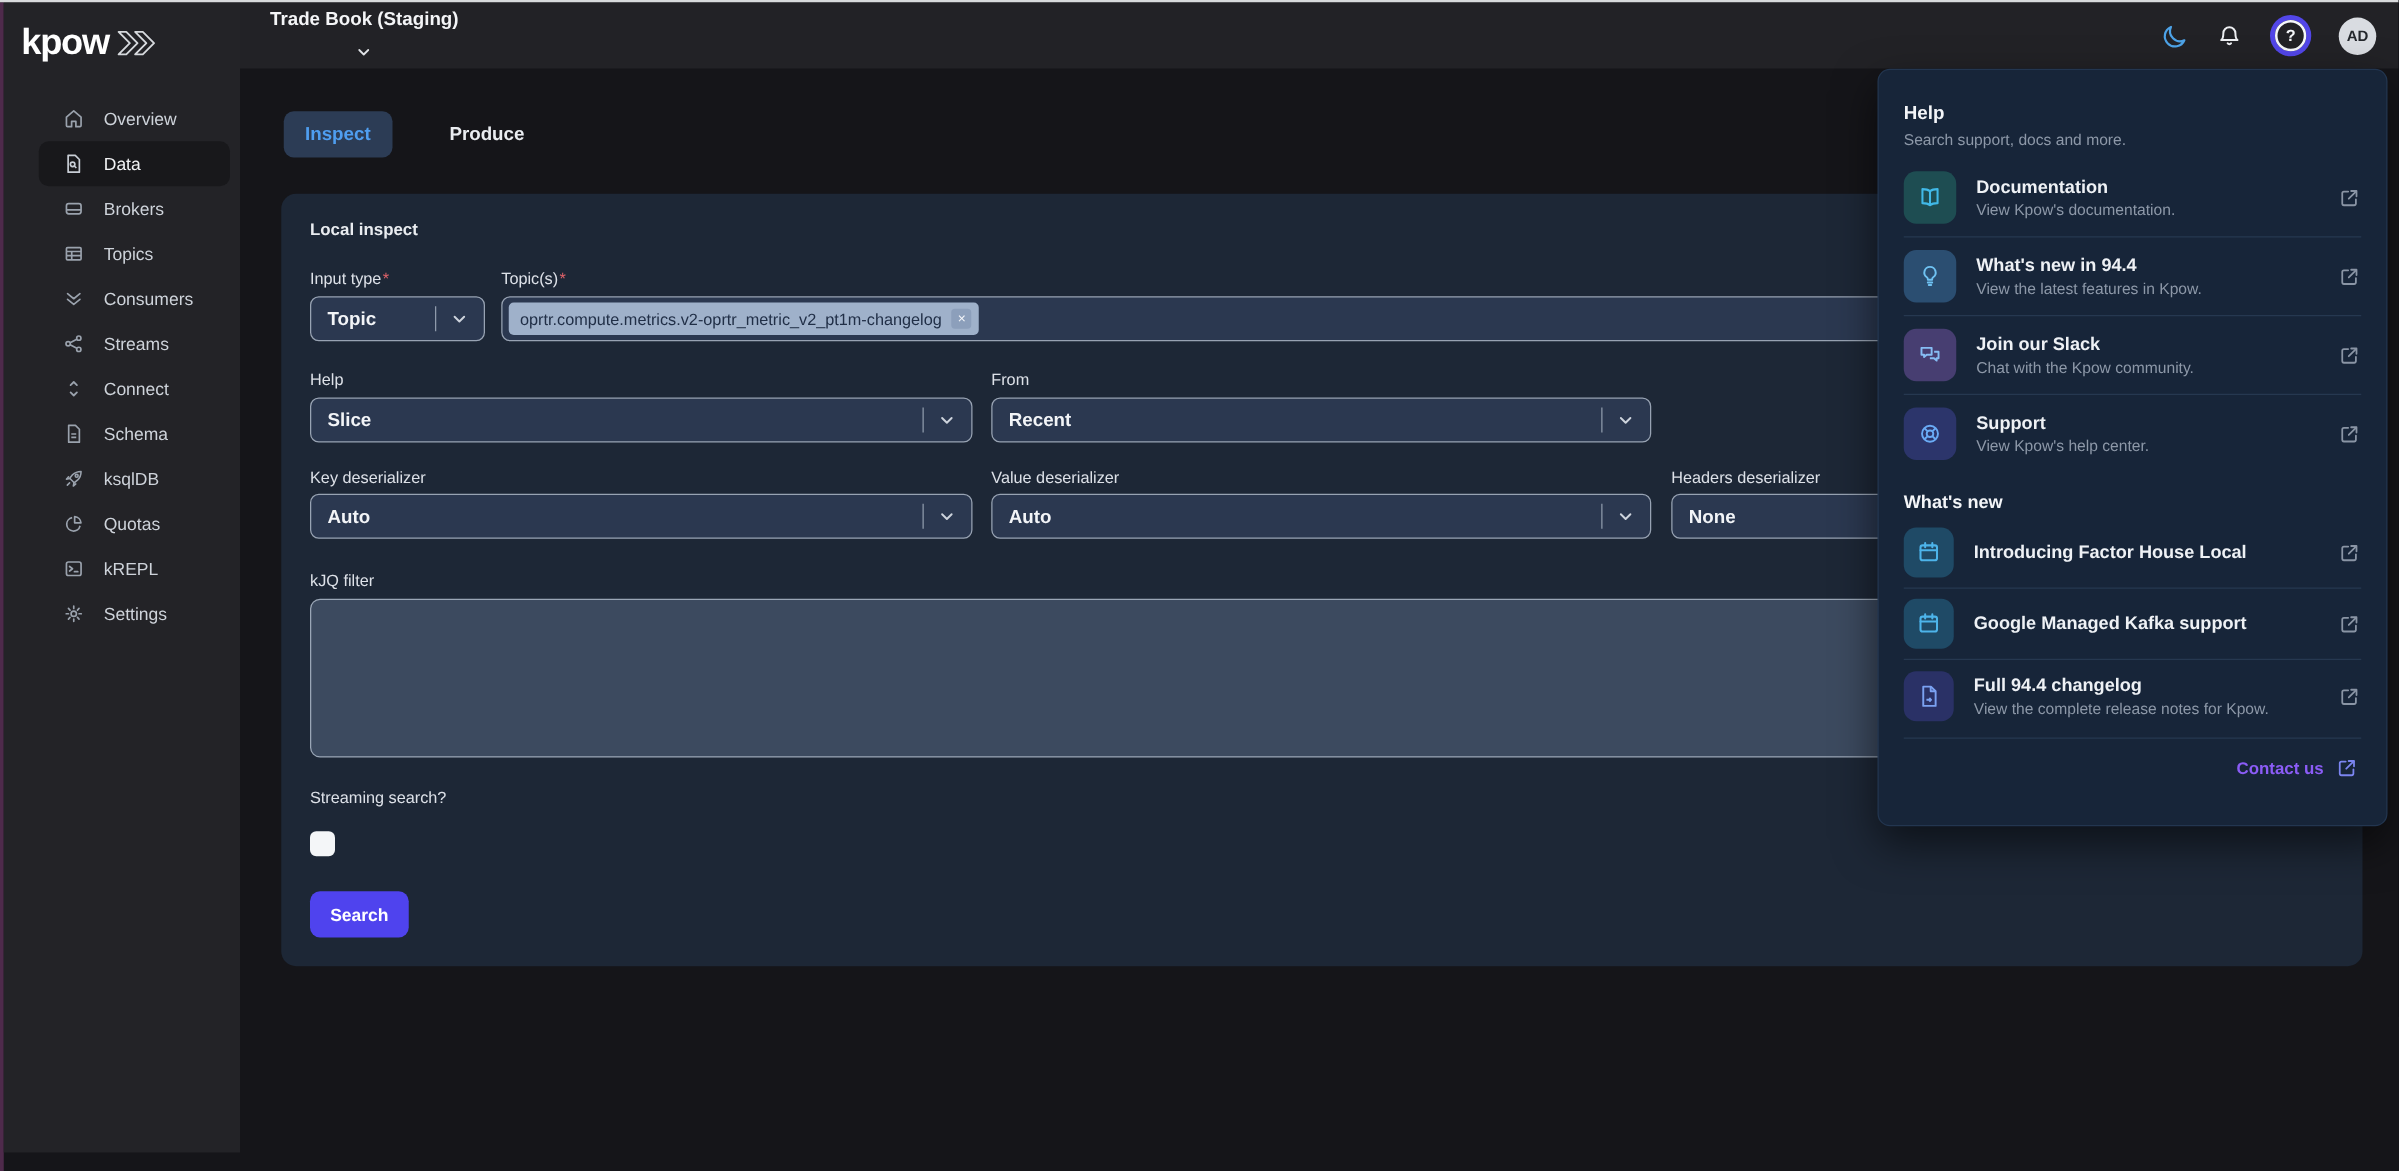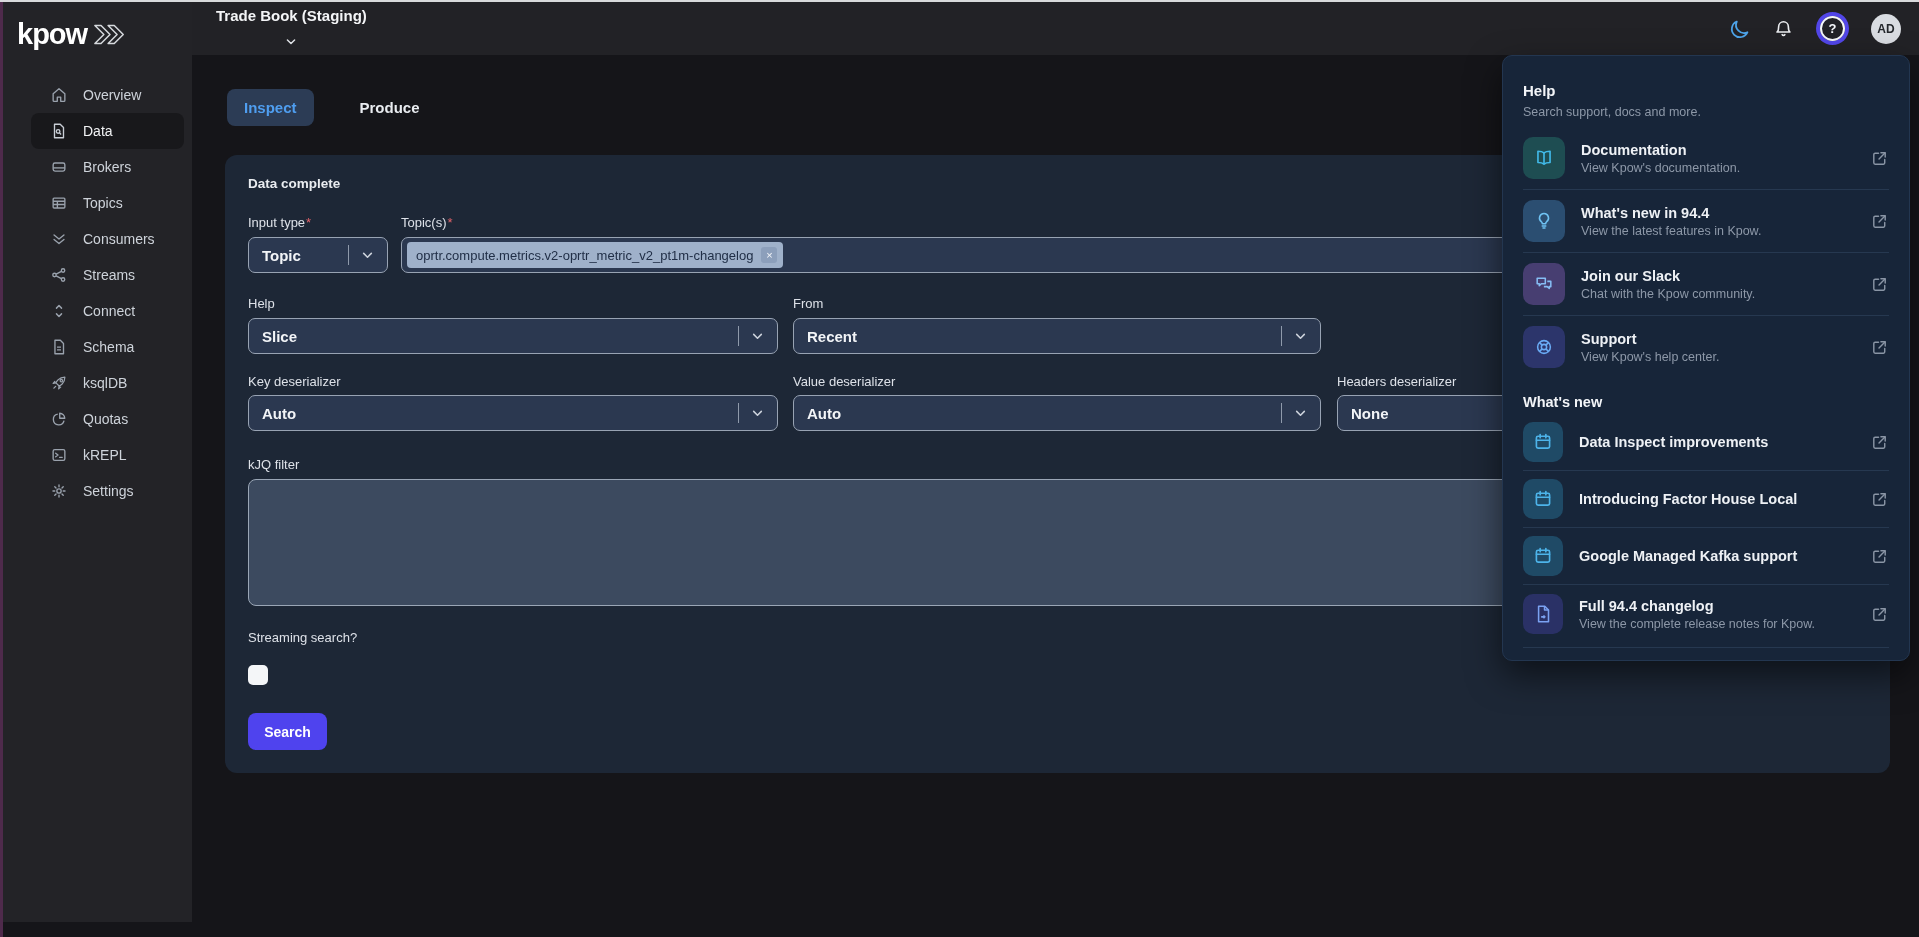--- a/index.html
+++ b/index.html
@@ -339,21 +339,21 @@
     </div>
   </header>
 
   <main class="main">
     <div class="tabs">
       <button class="tab active">Inspect</button>
       <button class="tab">Produce</button>
     </div>
 
     <section class="card">
-      <div class="card-title">Data complete</div>
+      <div class="card-title">Local inspect</div>
 
       <div class="f-label" style="left:23px;top:60px"><span>Input type</span><span class="req">*</span></div>
       <div class="select" style="left:23px;top:82px;width:140px">
         <span class="sel-val">Topic</span>
         <span class="sel-div"></span>
         <svg class="chev">
             <use href="#i-chev"></use>
           </svg>
       </div>
 
@@ -479,31 +479,20 @@
     </div>
 
     <div class="hp-section">What's new</div>
 
     <div class="hp-row bordered" style="padding:8px 0">
       <span class="tile sm t-cal">
           <svg>
             <use href="#i-cal"></use>
           </svg>
         </span>
-      <span class="hp-texts"><span class="hp-item-title">Data Inspect improvements</span></span>
-      <svg class="ext">
-          <use href="#i-ext"></use>
-        </svg>
-    </div>
-    <div class="hp-row bordered" style="padding:8px 0">
-      <span class="tile sm t-cal">
-          <svg>
-            <use href="#i-cal"></use>
-          </svg>
-        </span>
       <span class="hp-texts"><span class="hp-item-title">Introducing Factor House Local</span></span>
       <svg class="ext">
           <use href="#i-ext"></use>
         </svg>
     </div>
     <div class="hp-row bordered" style="padding:8px 0">
       <span class="tile sm t-cal">
           <svg>
             <use href="#i-cal"></use>
           </svg>

